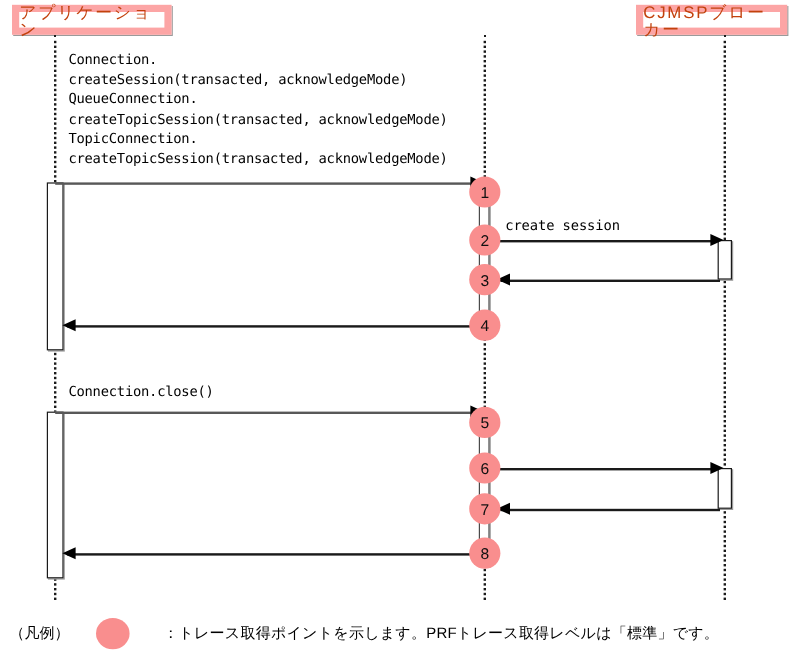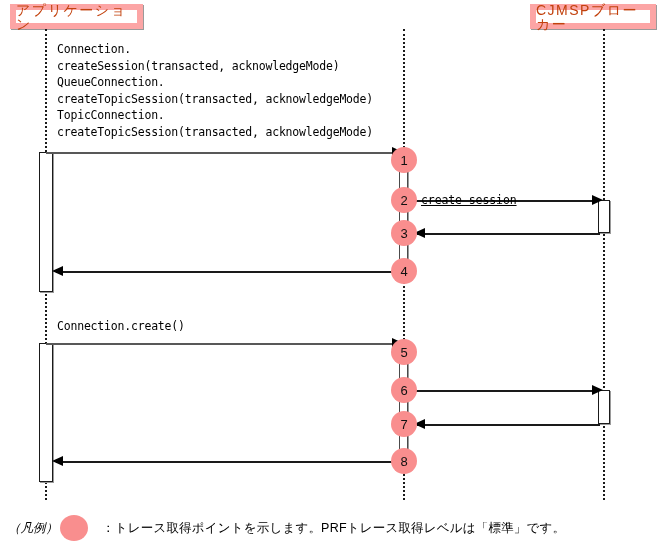--- a/index.html
+++ b/index.html
@@ -118,31 +118,30 @@
   
   .legend {
     position: absolute;
     display: flex;
     align-items: center;
     font-size: 12.5px;
     line-height: 1;
     white-space: nowrap;
   }
   .legend-label {
-    margin-right: 2px;
-    font-style: italic;
+    margin-right: 22px;
   }
   .legend-swatch {
     width: 28px;
     height: 26px;
     border-radius: 50%;
     display: inline-block;
   }
   .legend-text {
-    margin-left: 14px;
+    margin-left: 28px;
     letter-spacing: 0.2px;
   }
 </style>
 </head>
 <body>
 
 <div id="canvas">
 
   <div class="actor-box jp" style="left:10px; top:4px; width:133px; height:25px;">
     <span>アプリケーション</span>
@@ -166,42 +165,42 @@
 
   <div class="activation" style="left:39px; top:152px; width:14px; height:140px;"></div>
   <div class="activation thin" style="left:399px; top:152px; width:9px; height:130px;"></div>
   <div class="activation" style="left:598px; top:200px; width:12px; height:33px;"></div>
 
   <div class="msg" style="left:46px; top:152px; width:348px;"></div>
   <div class="arrowhead right" style="left:392px; top:147px;"></div>
 
   <div class="msg dark" style="left:410px; top:200px; width:184px;"></div>
   <div class="arrowhead right" style="left:592px; top:195px;"></div>
-  <div class="msg-label" style="left:421px; top:193px;text-decoration:underline;">create session</div>
+  <div class="msg-label" style="left:421px; top:181px;">create session</div>
 
   <div class="msg dark" style="left:417px; top:233px; width:183px;"></div>
   <div class="arrowhead left" style="left:414px; top:228px;"></div>
 
   <div class="msg dark" style="left:56px; top:271px; width:345px;"></div>
   <div class="arrowhead left" style="left:52px; top:266px;"></div>
 
   <div class="tracepoint" style="left:391px; top:147px; background:#F98E8E;">
     <span>1</span>
   </div>
   <div class="tracepoint" style="left:391px; top:187px; background:#F98E8E;">
     <span>2</span>
   </div>
   <div class="tracepoint" style="left:391px; top:220px; background:#F98E8E;">
     <span>3</span>
   </div>
   <div class="tracepoint" style="left:391px; top:258px; background:#F98E8E;">
     <span>4</span>
   </div>
 
-  <div class="code-block" style="left:57px; top:318px;"><span>Connection.create()</span></div>
+  <div class="code-block" style="left:57px; top:318px;"><span>Connection.close()</span></div>
 
   <div class="activation" style="left:39px; top:343px; width:14px; height:139px;"></div>
   <div class="activation thin" style="left:399px; top:343px; width:9px; height:129px;"></div>
   <div class="activation" style="left:598px; top:390px; width:12px; height:34px;"></div>
 
   <div class="msg" style="left:46px; top:343px; width:348px;"></div>
   <div class="arrowhead right" style="left:392px; top:338px;"></div>
 
   <div class="msg dark" style="left:410px; top:390px; width:184px;"></div>
   <div class="arrowhead right" style="left:592px; top:385px;"></div>

